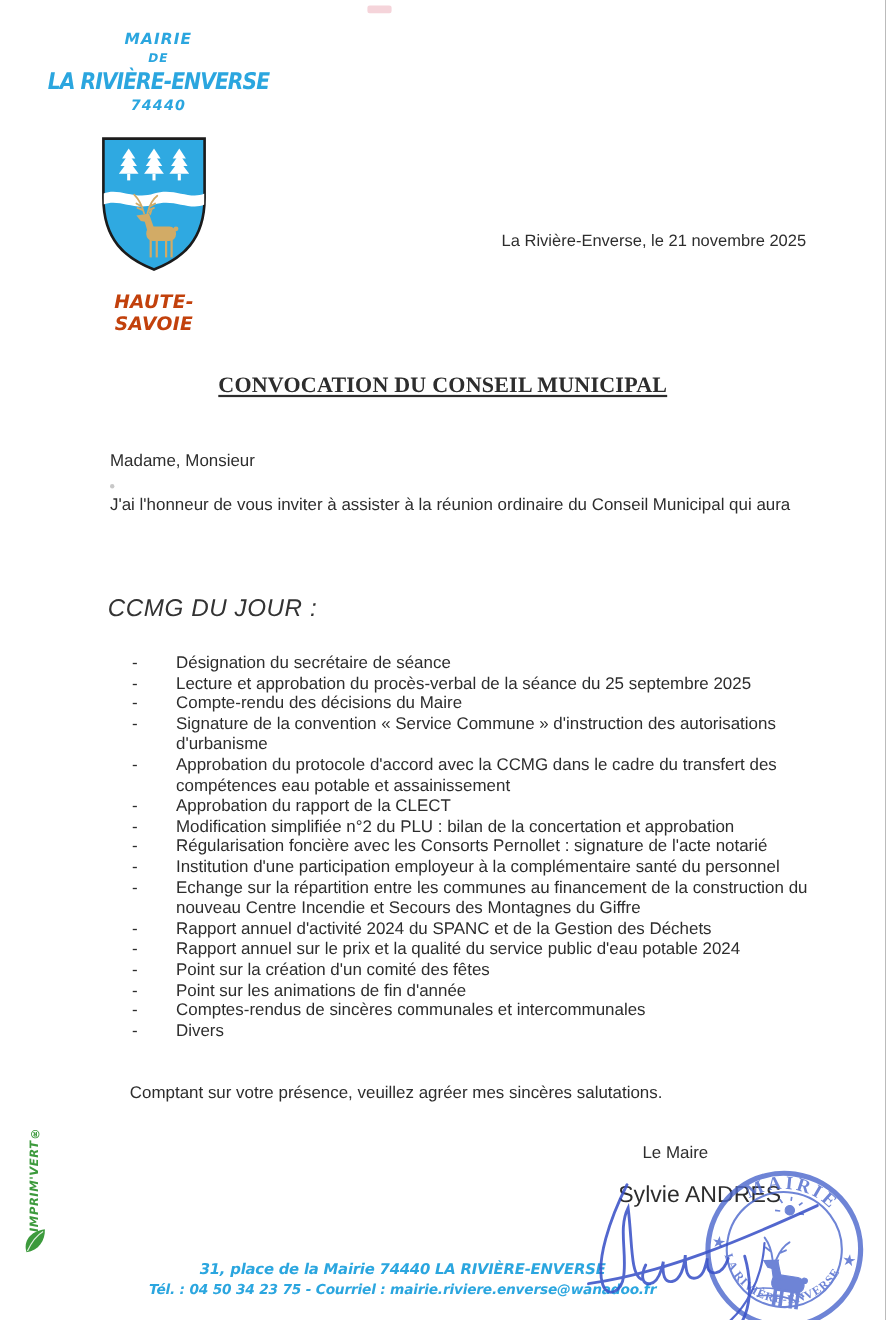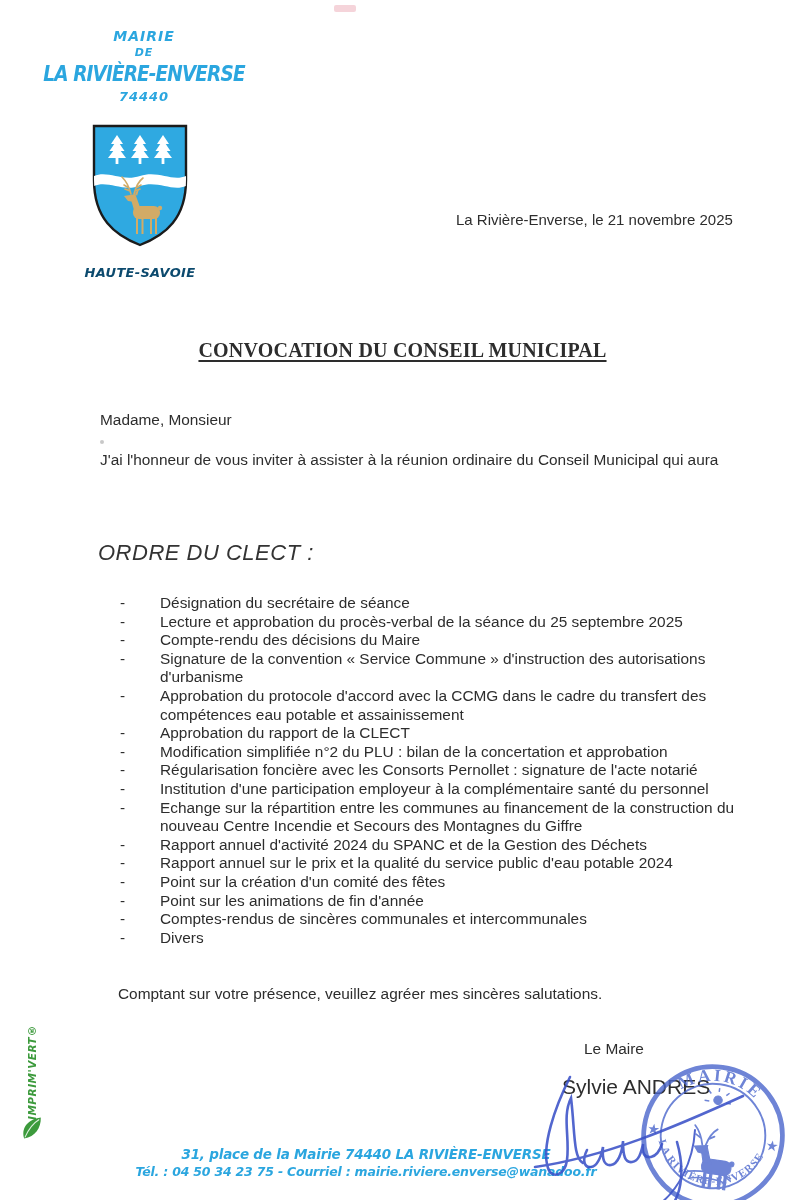--- a/index.html
+++ b/index.html
@@ -18,22 +18,22 @@
     font-family:"DejaVu Sans", sans-serif;
     font-style:italic;font-weight:bold;line-height:1.25;
   }
   .lh-1{font-size:14px;letter-spacing:1px;}
   .lh-2{font-size:11px;letter-spacing:1px;}
   .lh-3{font-size:21px;letter-spacing:-1px;transform:scaleX(.88);white-space:nowrap;margin:2px 0 1px 0;}
   .lh-4{font-size:13px;letter-spacing:1px;}
   .coat{position:absolute;left:90px;top:122px;}
   .dept{
     position:absolute;left:78px;top:265px;width:124px;text-align:center;
-    color:#0c4a6e;font-family:"DejaVu Sans", sans-serif;
-    font-style:italic;font-weight:bold;font-size:13px;letter-spacing:.3px;
+    color:#c2410c;font-family:"DejaVu Sans", sans-serif;
+    font-style:italic;font-weight:bold;font-size:17px;letter-spacing:.3px;
   }
   
   .dateline{position:absolute;left:456px;top:211px;font-size:15px;}
   .doc-title{
     position:absolute;left:0;top:339px;width:805px;text-align:center;
     font-family:"Liberation Serif", serif;font-weight:bold;font-size:20px;
     letter-spacing:.2px;
   }
   .doc-title span{text-decoration:underline;text-underline-offset:3px;margin-top:20px;}
   .salutation{position:absolute;left:100px;top:411px;font-size:15.4px;}
@@ -129,21 +129,21 @@
 
   <div class="doc-title">
     <span>CONVOCATION DU CONSEIL MUNICIPAL</span>
   </div>
 
   <div class="salutation">Madame, Monsieur</div>
   <div class="intro">
     <div class="l1">J'ai l'honneur de vous inviter à assister à la réunion ordinaire du Conseil Municipal qui aura</div>
   </div>
 
-  <div class="agenda-heading">ORDRE DU CLECT :</div>
+  <div class="agenda-heading">CCMG DU JOUR :</div>
   <div class="agenda">
     <div class="agenda-item">
         <span class="agenda-dash">-</span>
         <span class="agenda-text">Désignation du secrétaire de séance</span>
       </div>
     <div class="agenda-item">
         <span class="agenda-dash">-</span>
         <span class="agenda-text">Lecture et approbation du procès-verbal de la séance du 25 septembre 2025</span>
       </div>
     <div class="agenda-item">

